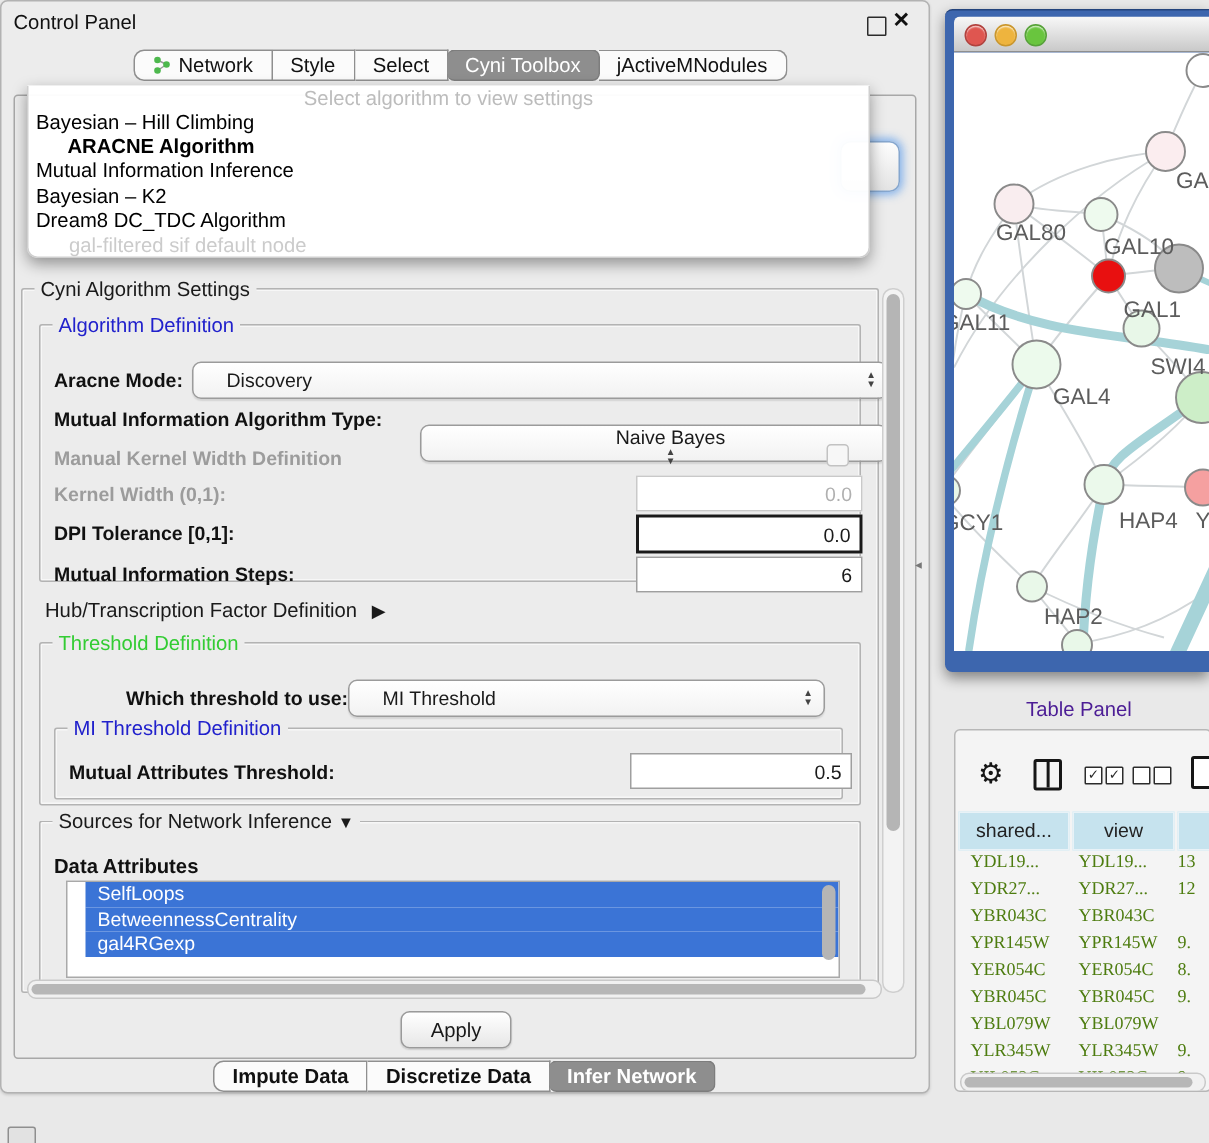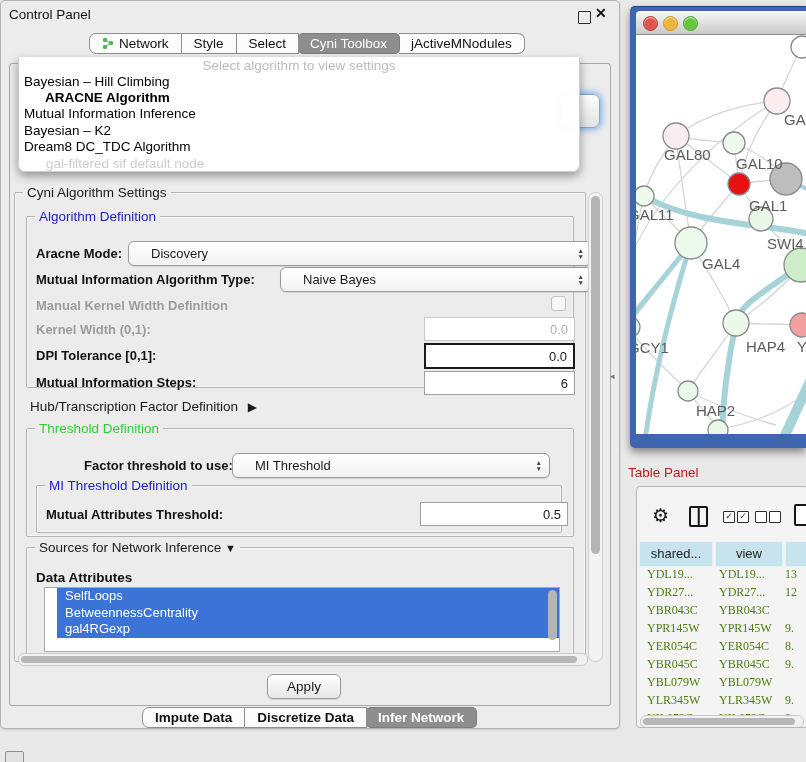--- a/index.html
+++ b/index.html
@@ -60,21 +60,21 @@
   .btn{background:linear-gradient(#ffffff,#e7e7e7);border:1px solid #9a9a9a;border-radius:6px;
       font-size:13.5px;display:flex;align-items:center;justify-content:center;box-shadow:0 1px 1px rgba(0,0,0,.12);}
   
   #nw{left:630px;top:6px;width:176px;height:441px;background:#3d66ae;border-radius:5px 0 0 5px;
       box-shadow:0 4px 9px rgba(0,0,0,.45);border-top:1px solid #23437c;overflow:hidden;}
   .nw-titlebar{position:absolute;left:6px;top:4px;width:170px;height:23px;
       background:linear-gradient(#f8f8f8,#c9c9c9);border-bottom:1px solid #8e8e8e;border-radius:4px 0 0 0;}
   .light{position:absolute;top:5px;width:13px;height:13px;border-radius:50%;box-shadow:inset 0 1px 1px rgba(255,255,255,.7);}
   .nw-canvas{position:absolute;left:6px;top:28px;width:170px;height:399px;background:#fff;overflow:hidden;}
   
-  .tp-title{left:628px;top:465px;font-size:13.5px;color:#b91c1c;}
+  .tp-title{left:684px;top:465px;font-size:13.5px;color:#4c1d95;}
   #tp{left:636px;top:486px;width:170px;height:240px;background:#f4f4f4;border:1px solid #b7b7b7;
       border-radius:4px;overflow:hidden;}
   .ticon{position:absolute;color:#161616;}
   .colicon{width:15px;height:17px;border:2.5px solid #161616;border-radius:2px;position:absolute;}
   .colicon:before{content:"";position:absolute;left:50%;top:0;width:2.5px;height:100%;background:#161616;transform:translateX(-50%);}
   .cb{position:absolute;width:10px;height:10px;border:1.6px solid #2c2c2c;border-radius:1px;font-size:9px;
       line-height:9px;text-align:center;color:#2c2c2c;background:#fff;}
   .pageicon{position:absolute;width:15px;height:18px;border:2.5px solid #161616;border-radius:2px;background:#fff;}
   .th-row{position:absolute;display:flex;gap:2px;}
   .th{background:#c6e3ee;border:1px solid #e8f2f7;font-size:13px;color:#222;text-align:center;
@@ -145,21 +145,21 @@
   </div>
   <div class="abs lbl" style="left:36px;top:246px;">Aracne Mode:</div>
   <div class="abs combo" style="left:128px;top:241px;width:440px;height:23px;">
     <span class="val">Discovery</span>
     <span class="arr">
         <span>▲</span>
         <span>▼</span>
       </span>
   </div>
   <div class="abs lbl" style="left:36px;top:272px;">Mutual Information Algorithm Type:</div>
-  <div class="abs combo" style="left:280px;top:267px;width:288px;height:23px;">
+  <div class="abs combo" style="left:280px;top:283px;width:288px;height:23px;flex-direction:column;">
     <span class="val">Naive Bayes</span>
     <span class="arr">
         <span>▲</span>
         <span>▼</span>
       </span>
   </div>
   <div class="abs lbl dis" style="left:36px;top:298px;">Manual Kernel Width Definition</div>
   <div class="abs chk" style="left:551px;top:296px;"></div>
   <div class="abs lbl dis" style="left:36px;top:322px;">Kernel Width (0,1):</div>
   <div class="abs field dis" style="left:424px;top:317px;width:143px;height:22px;">
@@ -175,21 +175,21 @@
   </div>
 
   <div class="abs" style="left:30px;top:399px;font-size:13.5px;">
     <span>Hub/Transcription Factor Definition</span>
     <span style="margin-left:6px;font-size:12px;">▶</span>
   </div>
 
   <div class="abs gbox" style="left:26px;top:428px;width:546px;height:107px;">
     <div class="gtitle green">Threshold Definition</div>
   </div>
-  <div class="abs lbl" style="left:84px;top:458px;">Factor threshold to use:</div>
+  <div class="abs lbl" style="left:84px;top:458px;">Which threshold to use:</div>
   <div class="abs combo" style="left:232px;top:453px;width:294px;height:23px;">
     <span class="val">MI Threshold</span>
     <span class="arr">
         <span>▲</span>
         <span>▼</span>
       </span>
   </div>
   <div class="abs gbox" style="left:36px;top:485px;width:524px;height:46px;">
     <div class="gtitle blue">MI Threshold Definition</div>
   </div>

